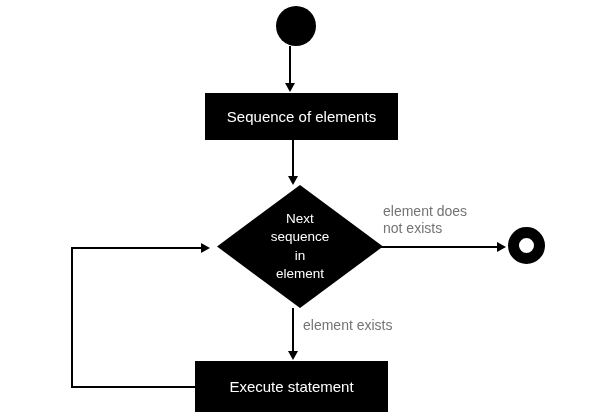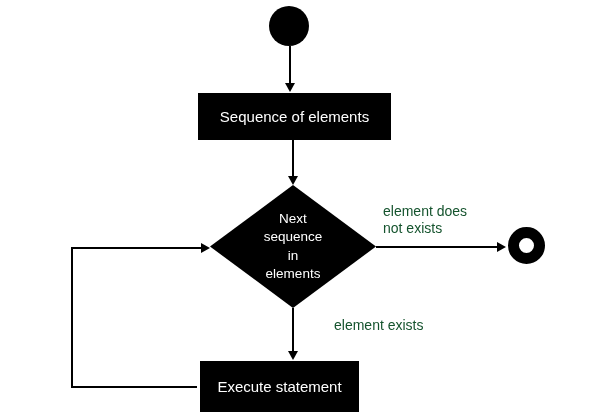--- a/index.html
+++ b/index.html
@@ -14,51 +14,52 @@
   .connectors { position: absolute; left: 0; top: 0; width: 600px; height: 419px; }
   .node {
     position: absolute;
     background: #000000;
     color: #ffffff;
     display: flex;
     align-items: center;
     justify-content: center;
     text-align: center;
     box-sizing: border-box;
+    margin-left: 7px;
   }
   .start-node {
     left: 269px; top: 6px; width: 40px; height: 40px;
     border-radius: 50%;
   }
   .process1 { left: 198px; top: 93px;  width: 193px; height: 47px; font-size: 15px; }
-  .process2 { left: 200px; top: 361px; width: 159px; height: 51px; font-size: 15px; }
+  .process2 { left: 188px; top: 361px; width: 193px; height: 51px; font-size: 15px; }
   .decision {
     left: 210px; top: 185px; width: 166px; height: 123px;
     clip-path: polygon(50% 0, 100% 50%, 50% 100%, 0 50%);
     flex-direction: column;
     font-size: 13.5px;
     line-height: 18.5px;
   }
   .end-node {
     position: absolute;
     left: 508px; top: 227px; width: 37px; height: 37px;
     box-sizing: border-box;
     border: 11px solid #000000;
     border-radius: 50%;
     background: #ffffff;
   }
   .edge-label {
     position: absolute;
-    color: #14532d;
+    color: #737373;
     font-size: 14px;
     line-height: 17px;
     white-space: nowrap;
   }
   .label-not-exist { left: 383px; top: 203px; }
-  .label-exists    { left: 334px; top: 317px; text-align: center; }
+  .label-exists    { left: 303px; top: 317px; text-align: center; }
   .conn-line { stroke: #000000; stroke-width: 2; fill: none; }
   .conn-head { fill: #000000; stroke: none; }
 </style>
 </head>
 <body>
 
 <div class="canvas">
 
   <svg class="connectors" viewBox="0 0 600 419" xmlns="http://www.w3.org/2000/svg">
 
@@ -91,21 +92,21 @@
   <div class="node start-node"></div>
 
   <div class="node process1">
     <span>Sequence of elements</span>
   </div>
 
   <div class="node decision">
     <span>Next</span>
     <span>sequence</span>
     <span>in</span>
-    <span>elements</span>
+    <span>element</span>
   </div>
 
   <div class="edge-label label-not-exist">
     <div>element does</div>
     <div>not exists</div>
   </div>
 
   <div class="edge-label label-exists">element exists</div>
 
   <div class="node process2">

